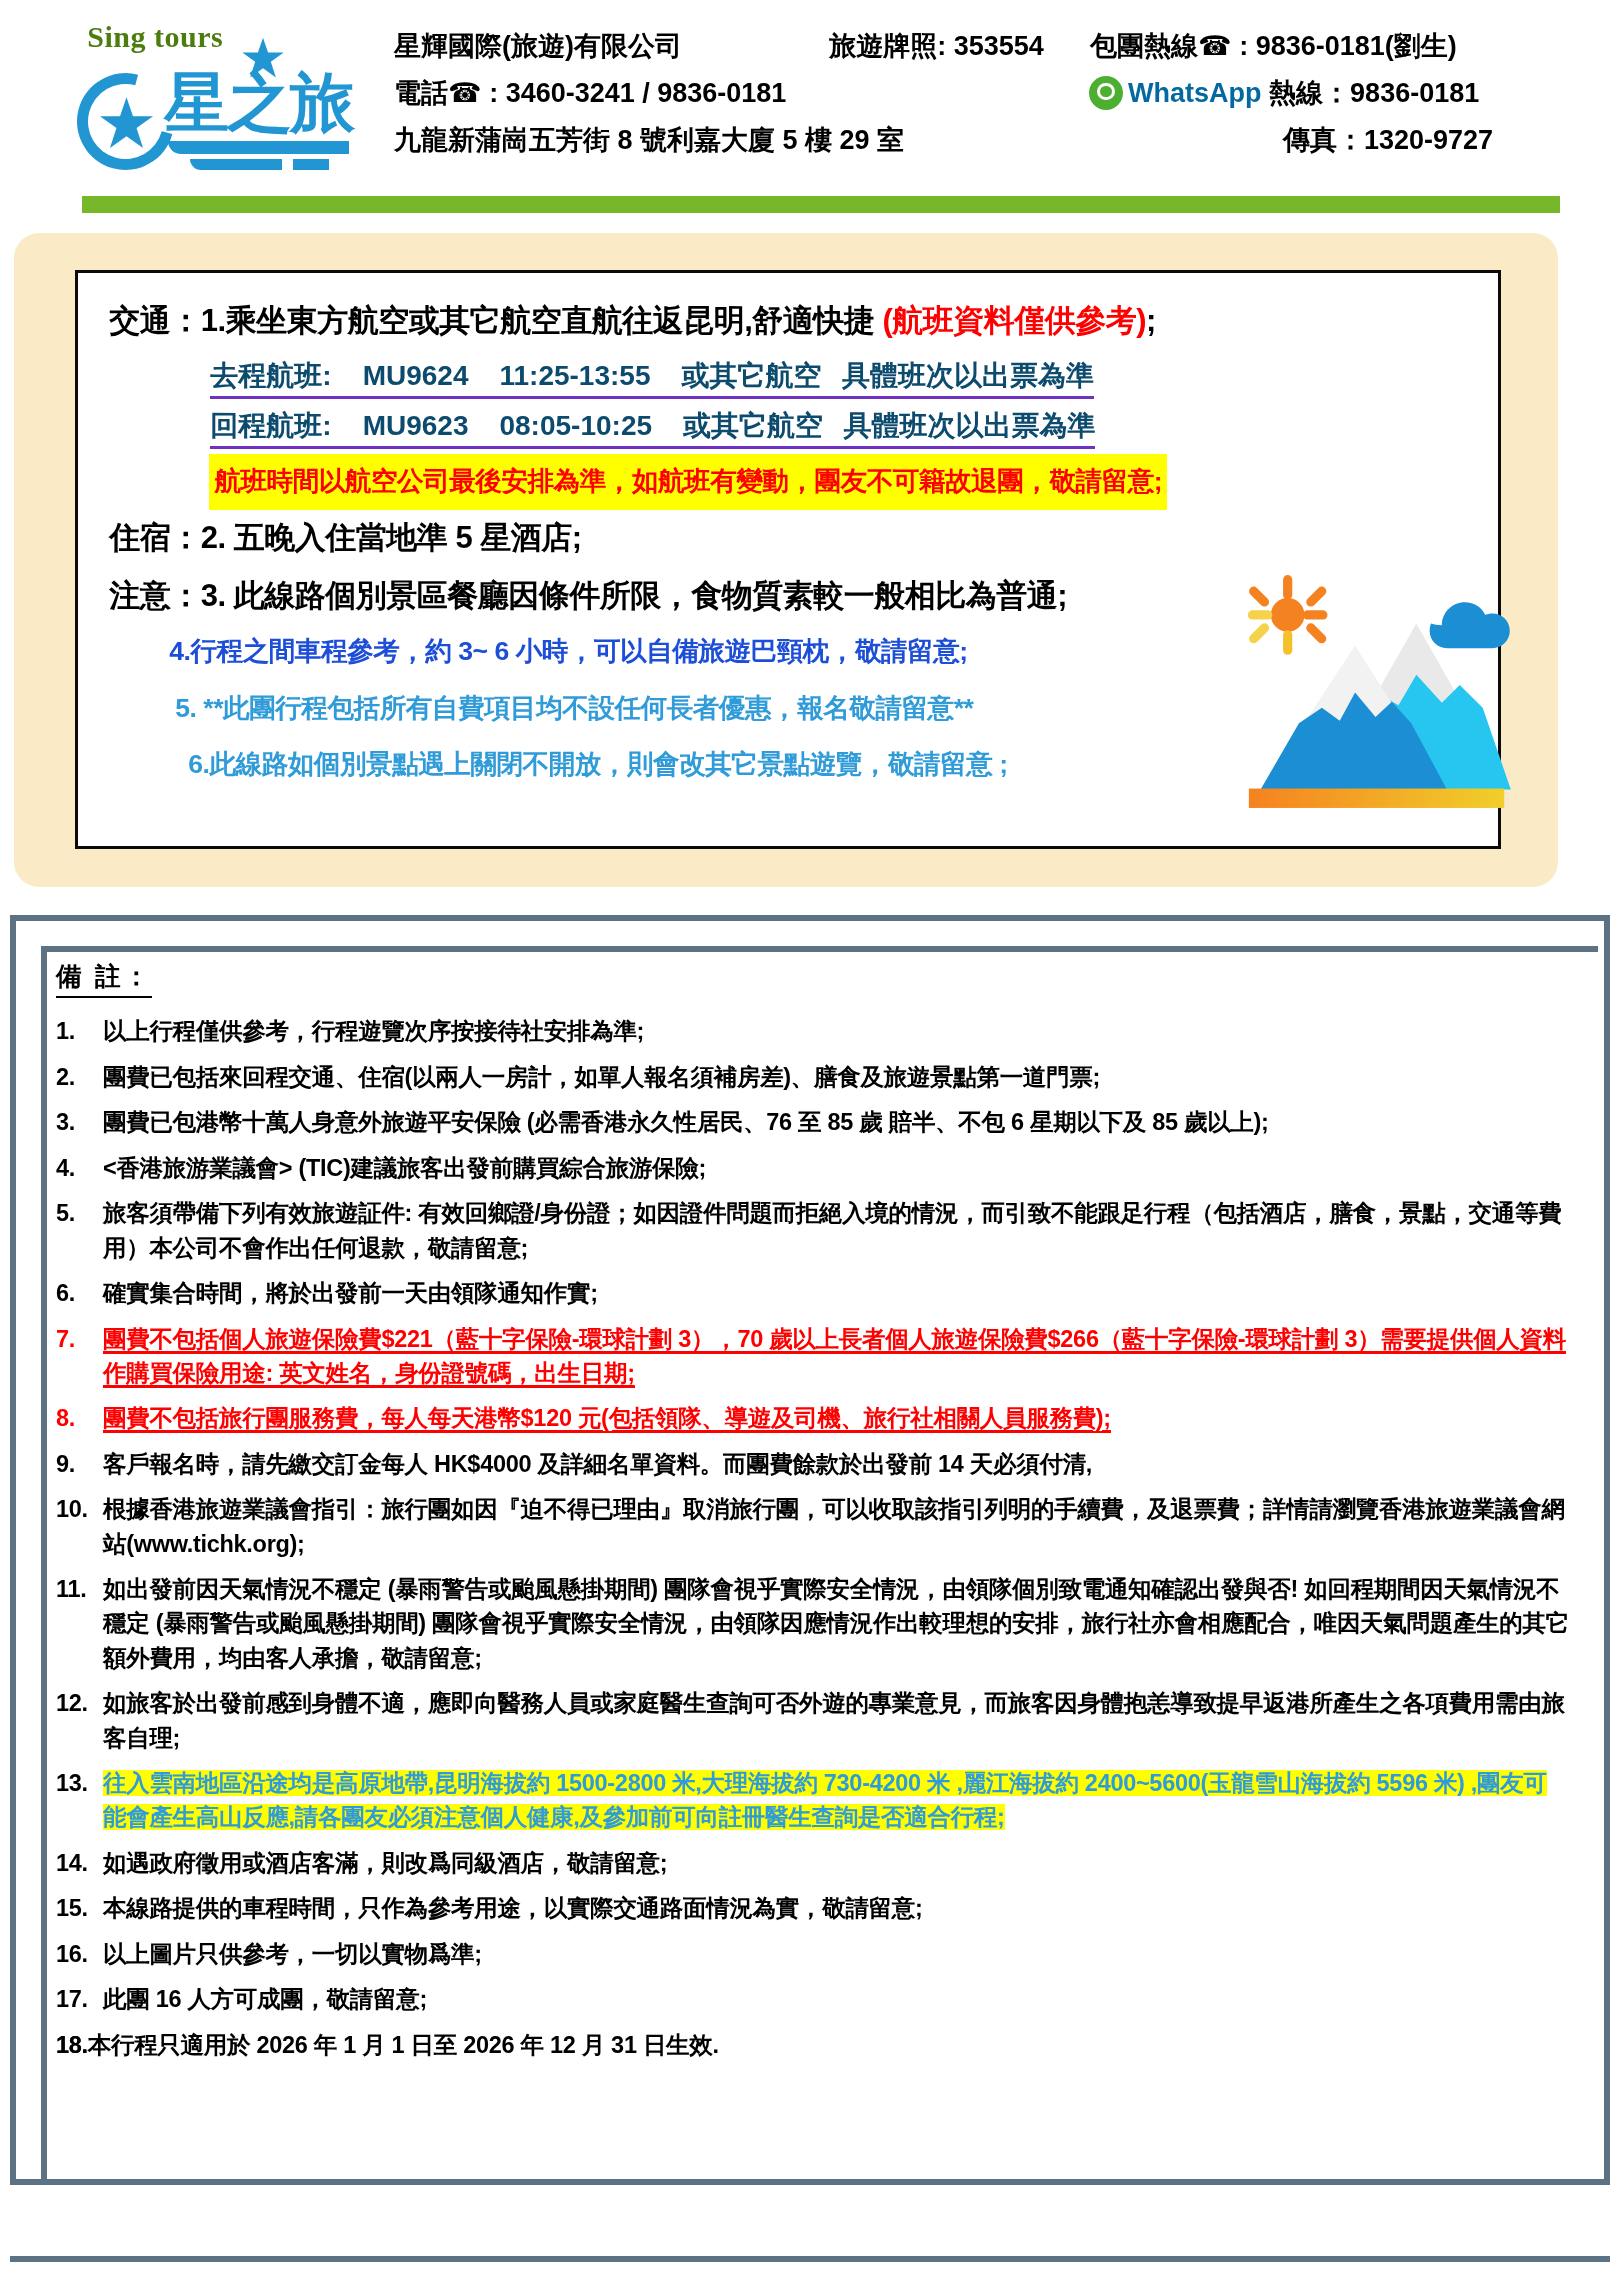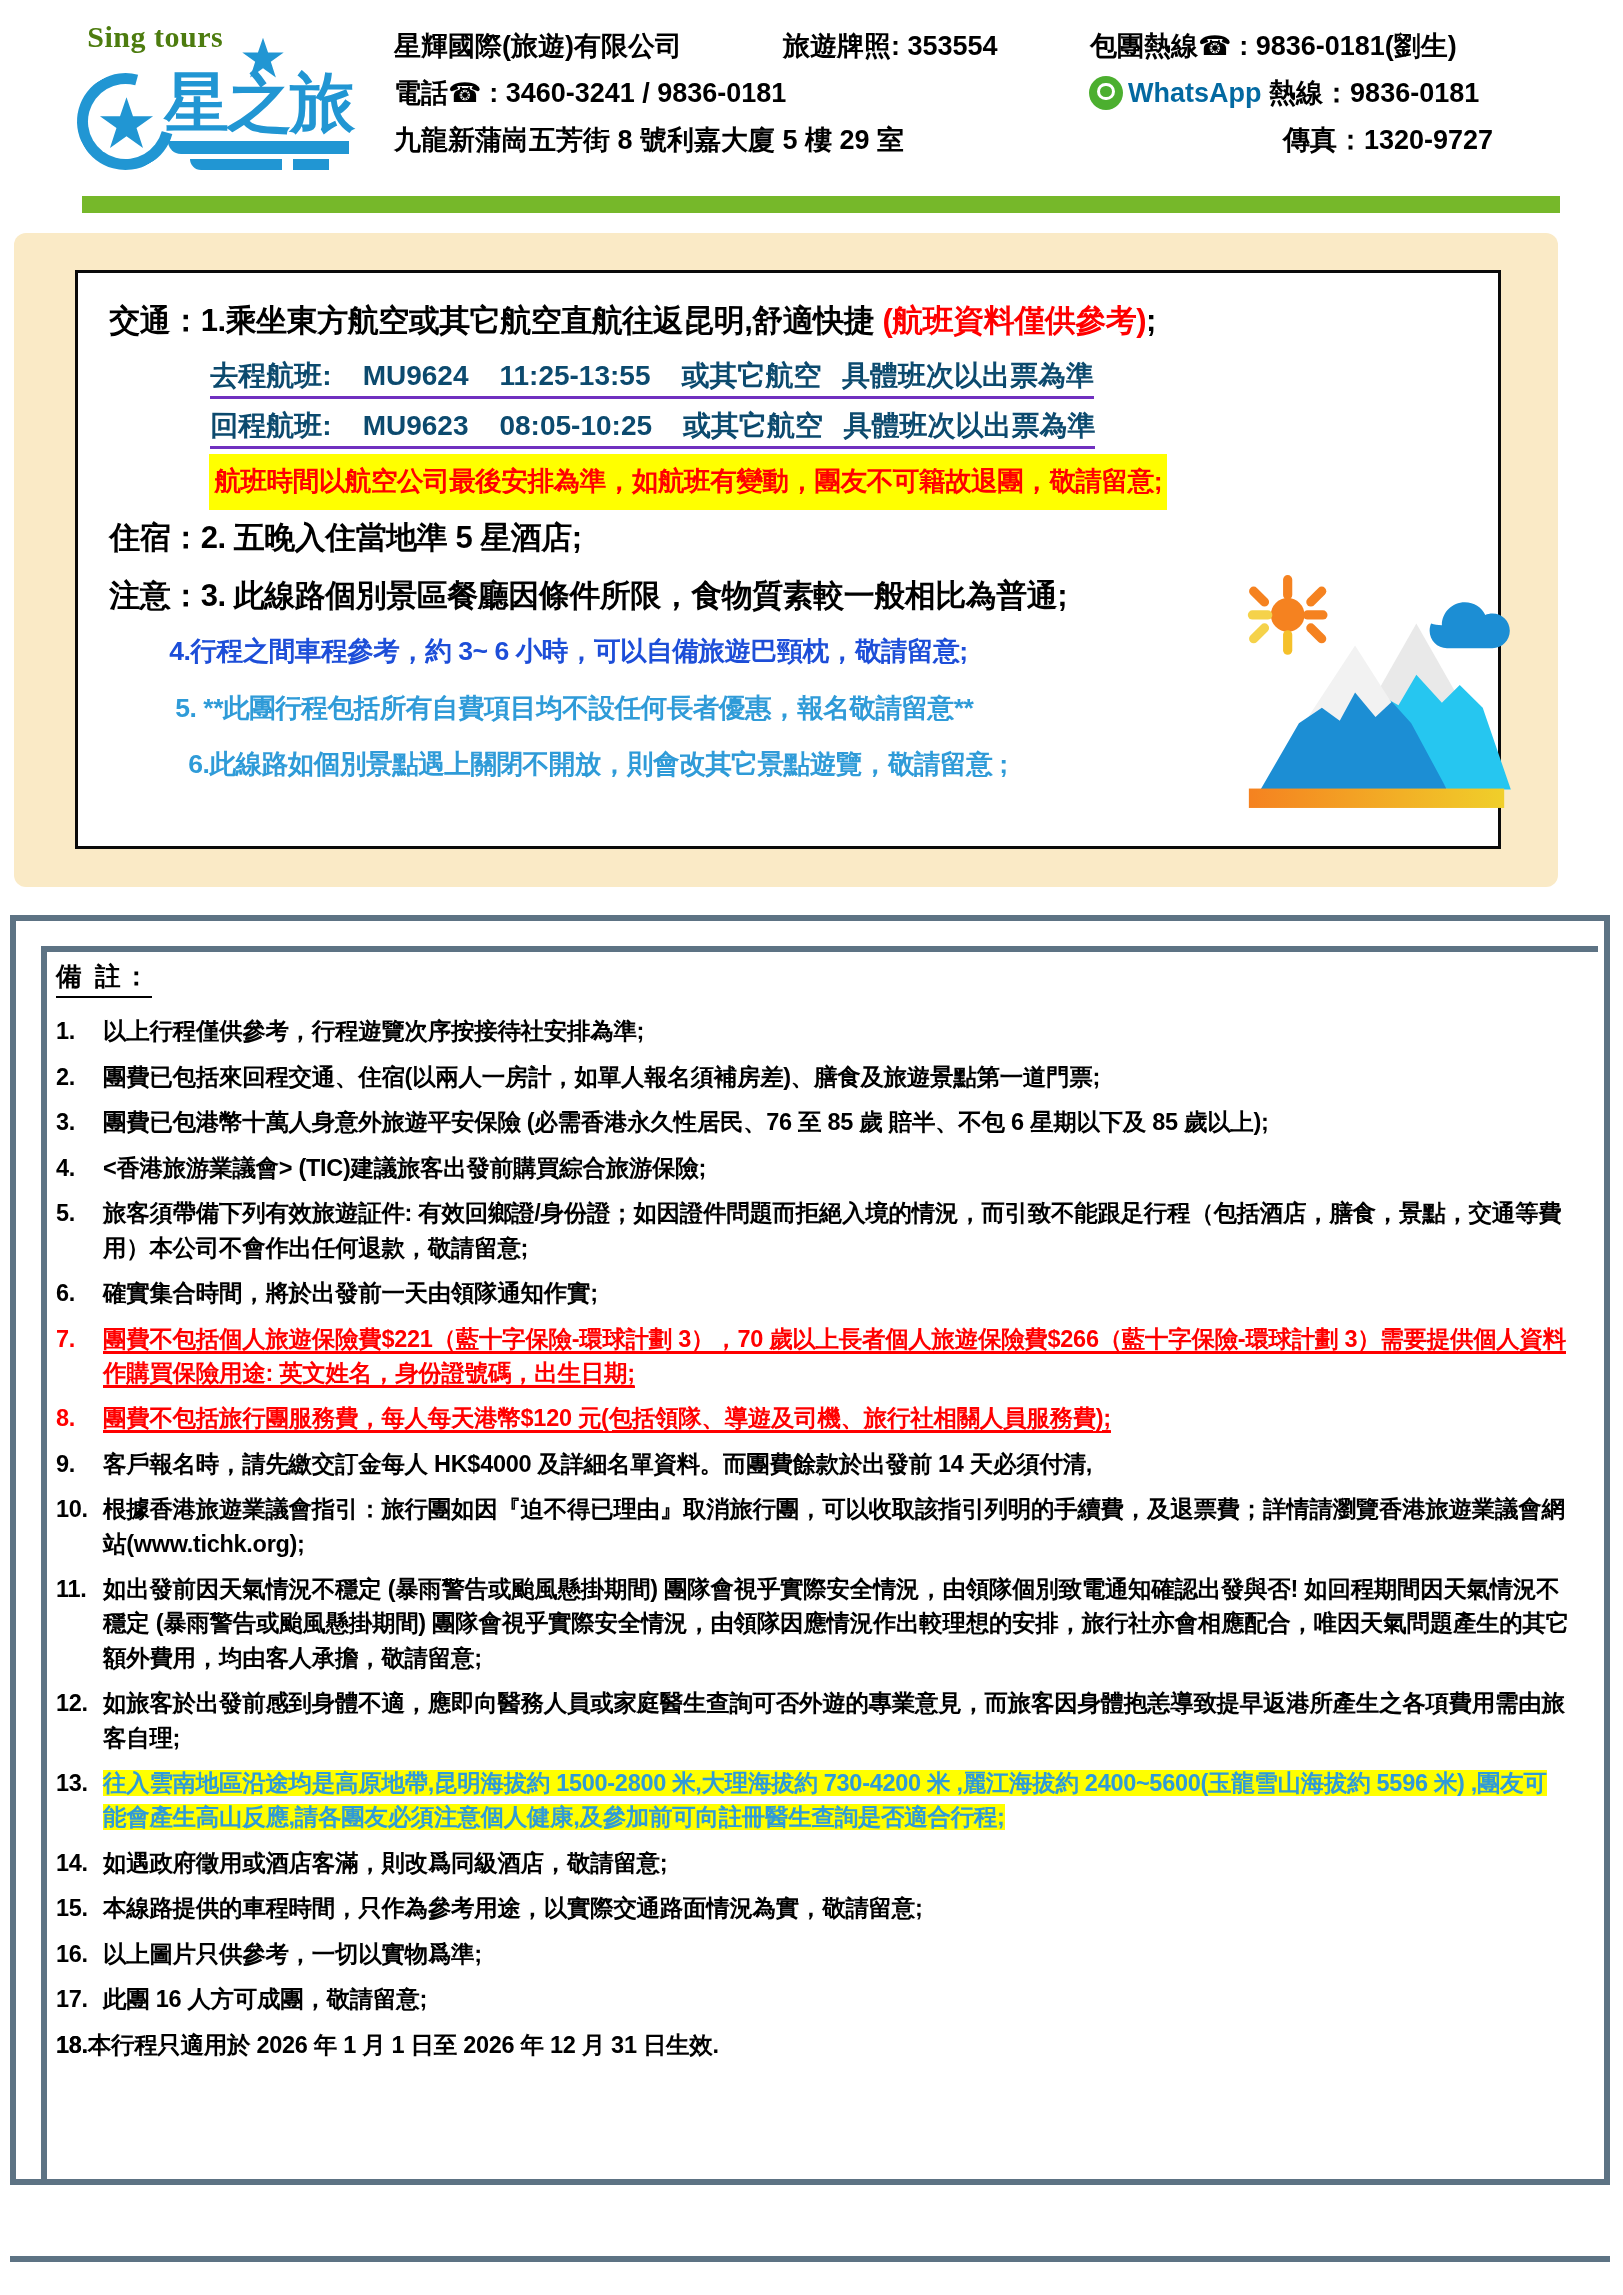--- a/index.html
+++ b/index.html
@@ -132,21 +132,21 @@
     height: 47px;
     white-space: nowrap;
   }
   .c-cell {
     font-weight: bold;
     font-size: 27px;
     color: #000;
     letter-spacing: 0px;
   }
   .c-col1 { width: 389px; margin-top: 8px; }
-  .c-col2 { width: 307px; }
+  .c-col2 { width: 307px; text-align: center; }
   .c-col3 { flex: 1; }
   .wa-badge {
     display: inline-block;
     width: 34px;
     height: 34px;
     border-radius: 50%;
     background: #4caf2f;
     position: relative;
     vertical-align: -7.2px;
     margin-right: 5.1px;
@@ -176,21 +176,21 @@
   }
 
   
   .transport-outer {
     position: absolute;
     left: 14.3px;
     top: 233px;
     width: 1544px;
     height: 654px;
     background: #faeac6;
-    border-radius: 12px;
+    border-radius: 25px;
   }
   .transport-inner {
     position: absolute;
     left: 61px;
     top: 37px;
     width: 1426px;
     height: 579px;
     background: #ffffff;
     border: 3.6px solid #0a0a0a;
     box-sizing: border-box;

